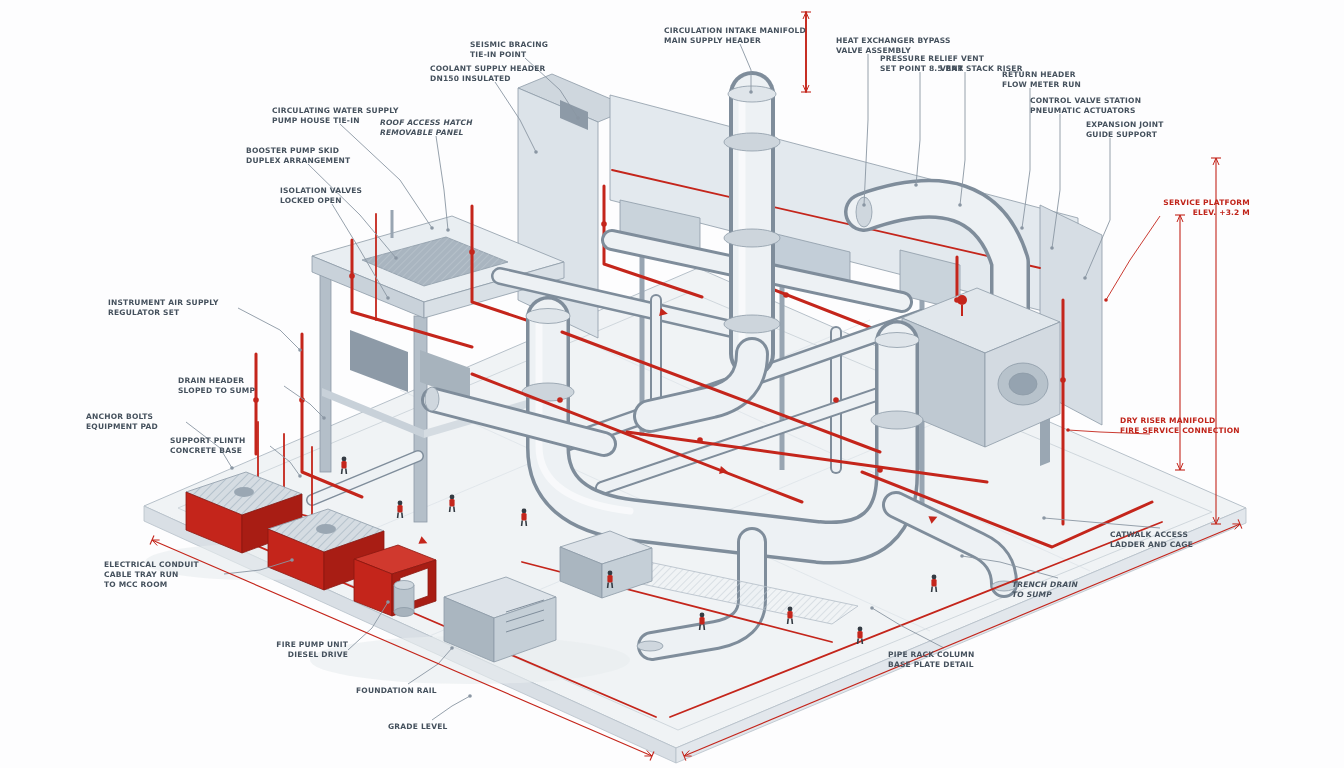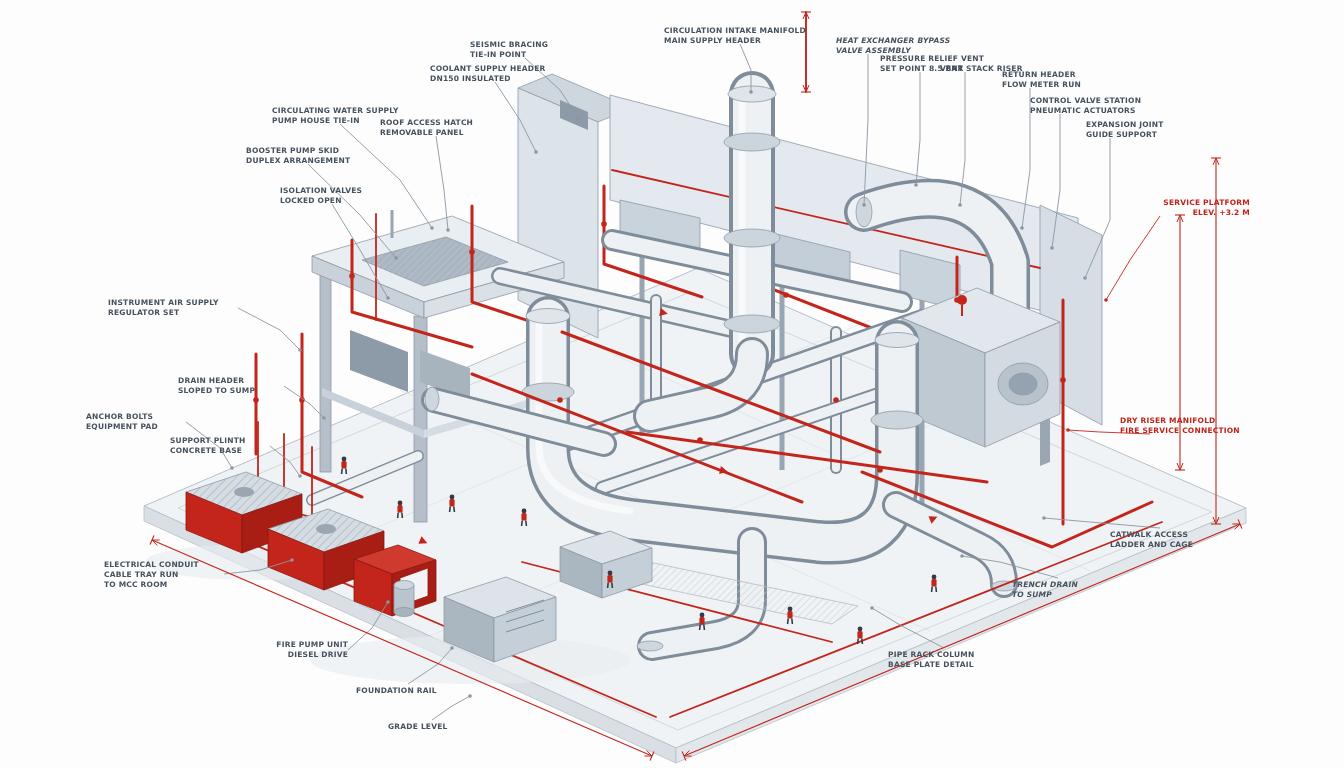--- a/index.html
+++ b/index.html
@@ -387,40 +387,40 @@
       </g>
 </svg>
 
 <div id="annotation-layer">
       <div class="ann" style="left: 664px; top: 26px; width: 150px;">CIRCULATION INTAKE MANIFOLD
 MAIN SUPPLY HEADER</div>
       <div class="ann" style="left: 470px; top: 40px; width: 110px;">SEISMIC BRACING
 TIE-IN POINT</div>
       <div class="ann" style="left: 430px; top: 64px; width: 130px;">COOLANT SUPPLY HEADER
 DN150 INSULATED</div>
-      <div class="ann" style="left: 836px; top: 36px; width: 130px; font-style: italic;">HEAT EXCHANGER BYPASS
+      <div class="ann" style="left: 836px; top: 36px; width: 130px;">HEAT EXCHANGER BYPASS
 VALVE ASSEMBLY</div>
       <div class="ann" style="left: 880px; top: 54px; width: 120px;">PRESSURE RELIEF VENT
 SET POINT 8.5 BAR</div>
       <div class="ann" style="left: 940px; top: 64px; width: 100px;">VENT STACK RISER</div>
       <div class="ann" style="left: 1002px; top: 70px; width: 110px;">RETURN HEADER
 FLOW METER RUN</div>
       <div class="ann" style="left: 1030px; top: 96px; width: 130px;">CONTROL VALVE STATION
 PNEUMATIC ACTUATORS</div>
       <div class="ann" style="left: 1086px; top: 120px; width: 110px;">EXPANSION JOINT
 GUIDE SUPPORT</div>
       <div class="ann red" style="left: 1150px; top: 198px; width: 100px; text-align: right;">SERVICE PLATFORM
 ELEV. +3.2 M</div>
       <div class="ann" style="left: 272px; top: 106px; width: 140px;">CIRCULATING WATER SUPPLY
 PUMP HOUSE TIE-IN</div>
       <div class="ann" style="left: 246px; top: 146px; width: 125px;">BOOSTER PUMP SKID
 DUPLEX ARRANGEMENT</div>
       <div class="ann" style="left: 280px; top: 186px; width: 105px;">ISOLATION VALVES
 LOCKED OPEN</div>
-      <div class="ann" style="left: 380px; top: 118px; width: 115px;">ROOF ACCESS HATCH
+      <div class="ann" style="left: 380px; top: 118px; width: 115px; font-style: italic;">ROOF ACCESS HATCH
 REMOVABLE PANEL</div>
       <div class="ann" style="left: 108px; top: 298px; width: 130px;">INSTRUMENT AIR SUPPLY
 REGULATOR SET</div>
       <div class="ann" style="left: 178px; top: 376px; width: 105px;">DRAIN HEADER
 SLOPED TO SUMP</div>
       <div class="ann" style="left: 86px; top: 412px; width: 100px;">ANCHOR BOLTS
 EQUIPMENT PAD</div>
       <div class="ann" style="left: 170px; top: 436px; width: 100px;">SUPPORT PLINTH
 CONCRETE BASE</div>
       <div class="ann" style="left: 104px; top: 560px; width: 120px;">ELECTRICAL CONDUIT

